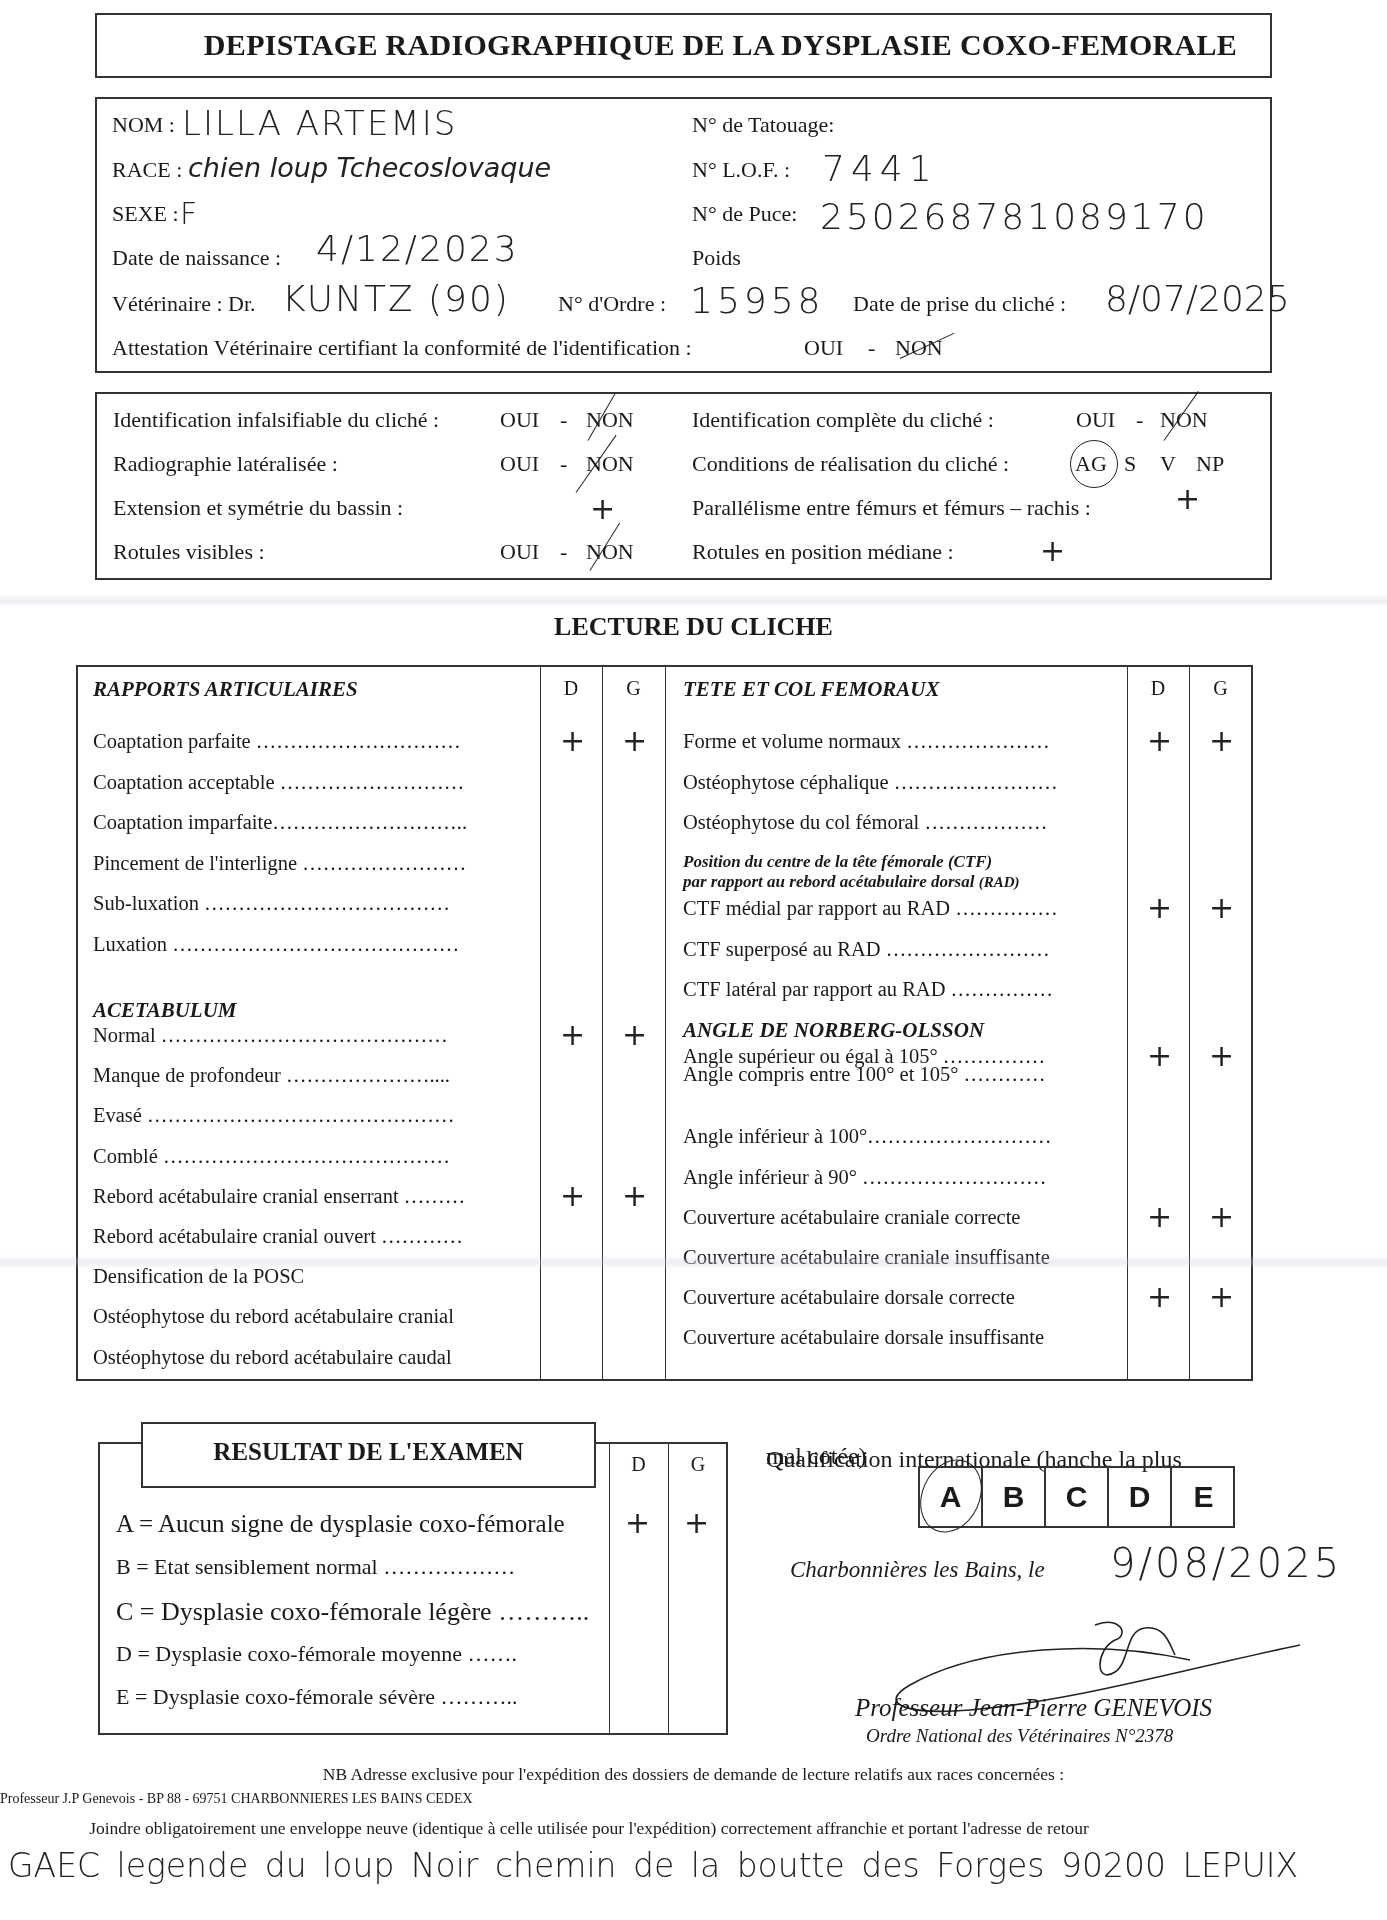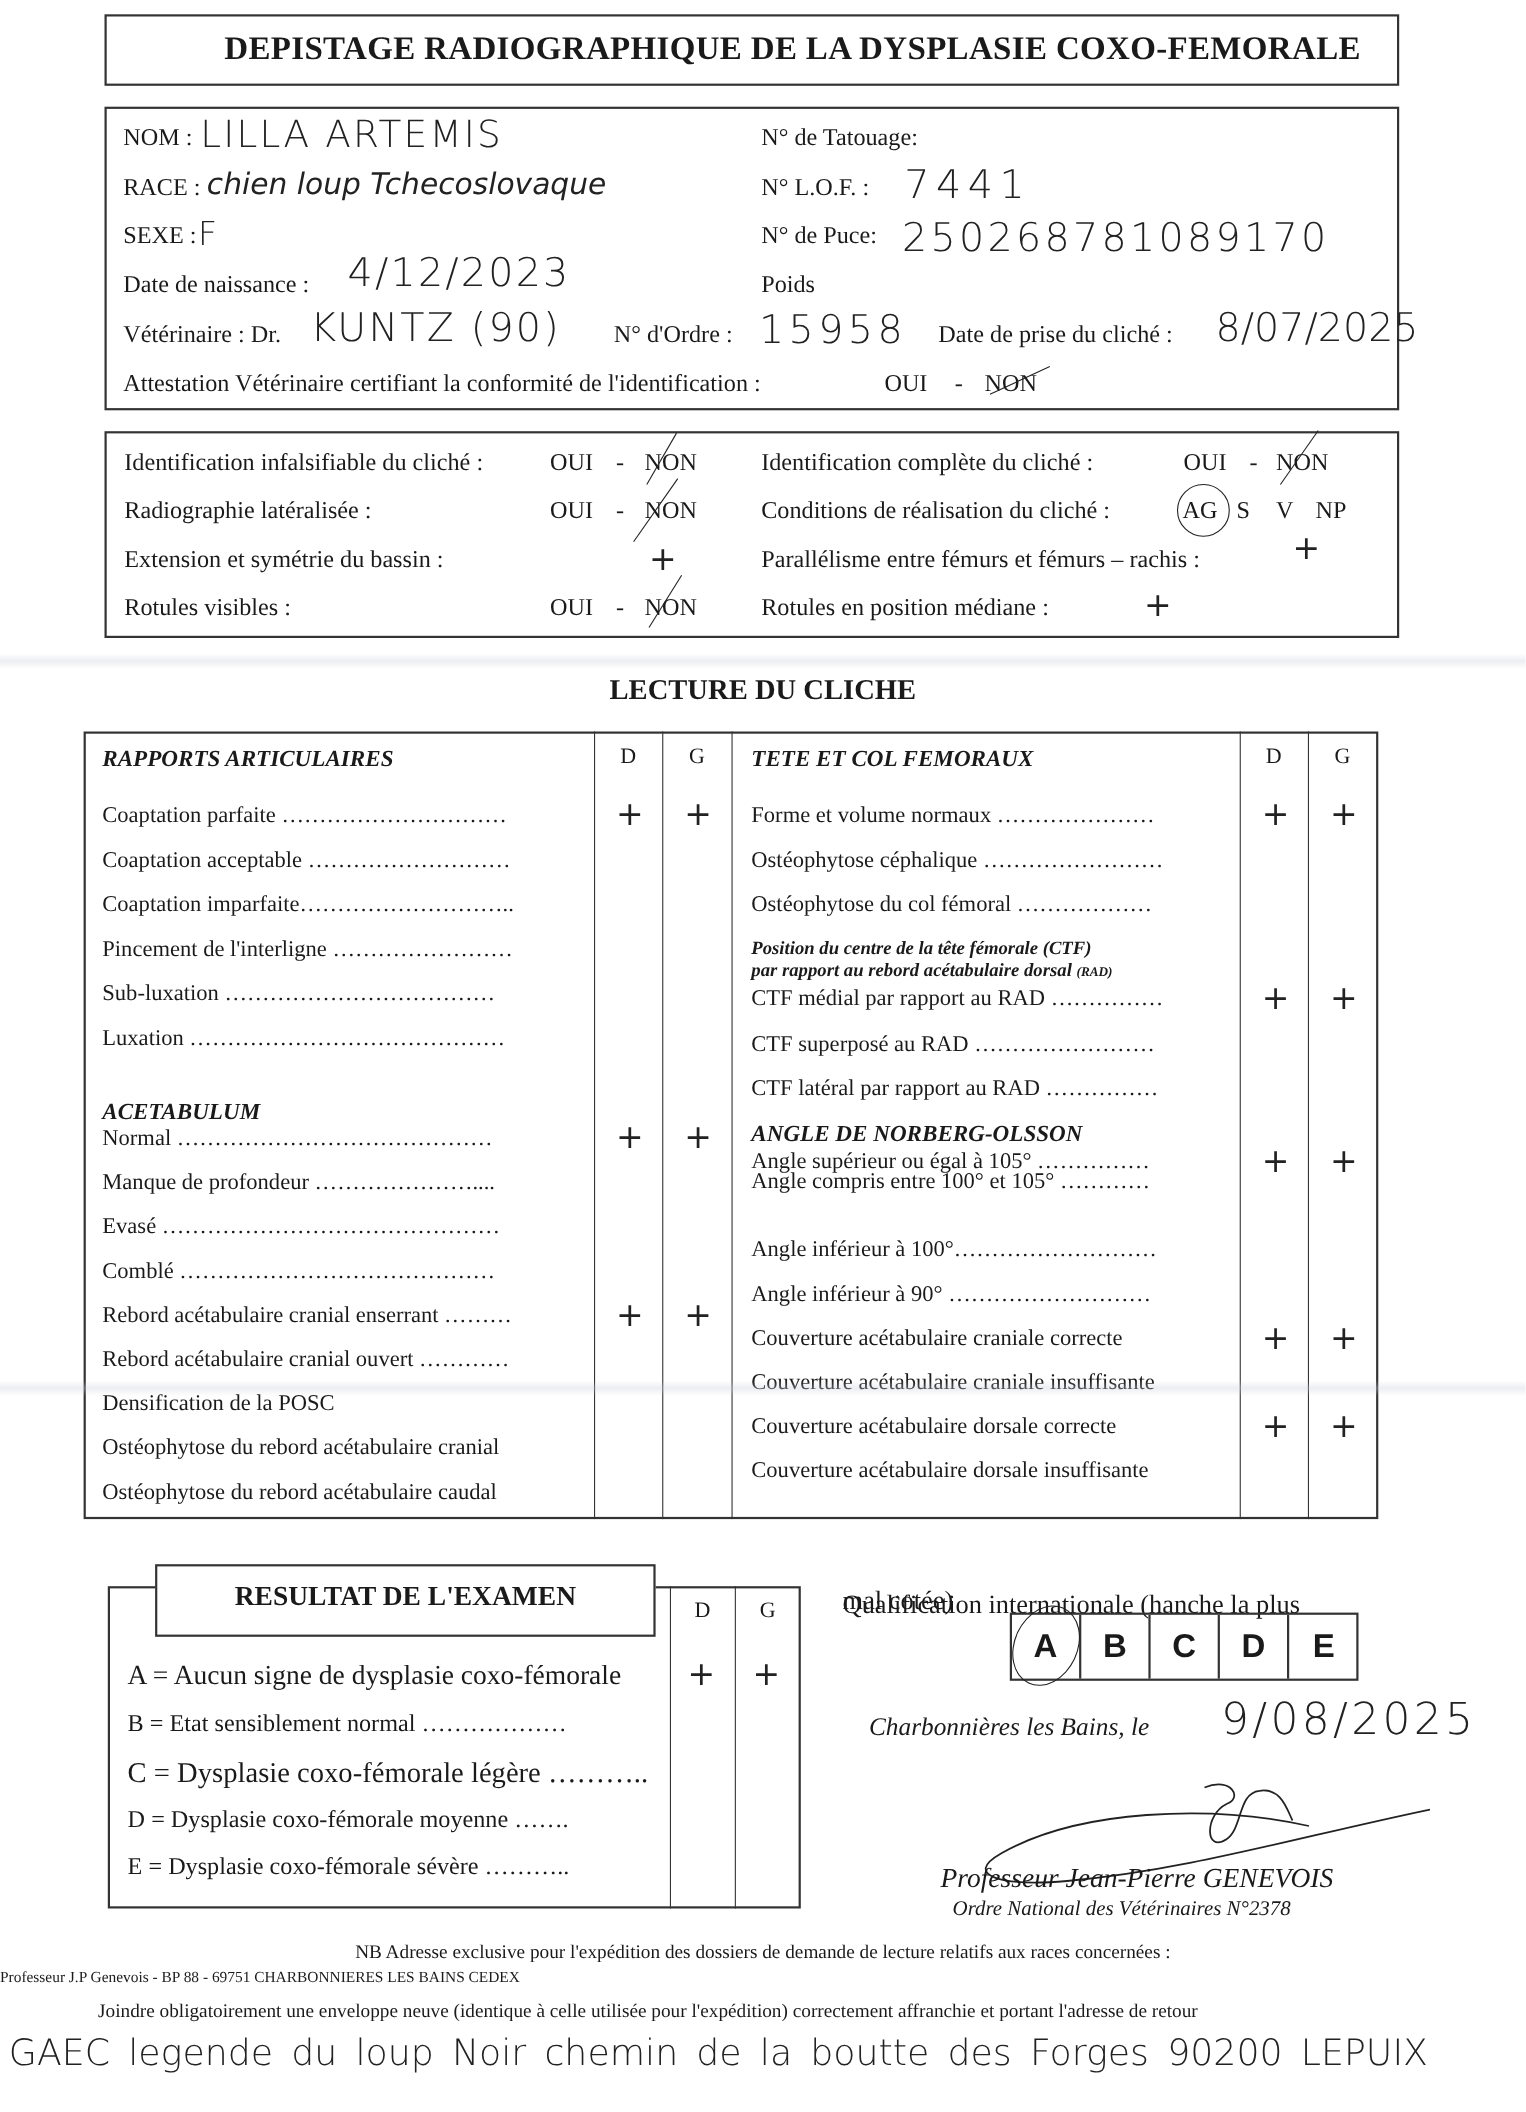--- a/index.html
+++ b/index.html
@@ -188,21 +188,21 @@
     <div class="abs row-lbl" style="left: 683px; top: 770.5px;">Ostéophytose céphalique ……………………</div>
     <div class="mark" style="left: 1147px; top: 766.5px;"></div>
     <div class="mark" style="left: 1209px; top: 766.5px;"></div>
     <div class="abs row-lbl" style="left: 683px; top: 811px;">Ostéophytose du col fémoral ………………</div>
     <div class="mark" style="left: 1147px; top: 807px;"></div>
     <div class="mark" style="left: 1209px; top: 807px;"></div>
   </div>
 <div class="abs sub-cat" style="left:683px;top:852px;">
   <span>Position du centre de la tête fémorale (CTF)</span><br>
   <span>par rapport au rebord acétabulaire dorsal</span>
-  <span style="font-size:12px;">(RAD)</span>
+  <span style="font-size:15px;">(RAD)</span>
 </div>
 <div id="right-rows-ctf">
     <div class="abs row-lbl" style="left: 683px; top: 897px;">CTF médial par rapport au RAD ……………</div>
     <div class="mark" style="left: 1147px; top: 893px;">+</div>
     <div class="mark" style="left: 1209px; top: 893px;">+</div>
     <div class="abs row-lbl" style="left: 683px; top: 937.5px;">CTF superposé au RAD ……………………</div>
     <div class="mark" style="left: 1147px; top: 933.5px;"></div>
     <div class="mark" style="left: 1209px; top: 933.5px;"></div>
     <div class="abs row-lbl" style="left: 683px; top: 978px;">CTF latéral par rapport au RAD ……………</div>
     <div class="mark" style="left: 1147px; top: 974px;"></div>

